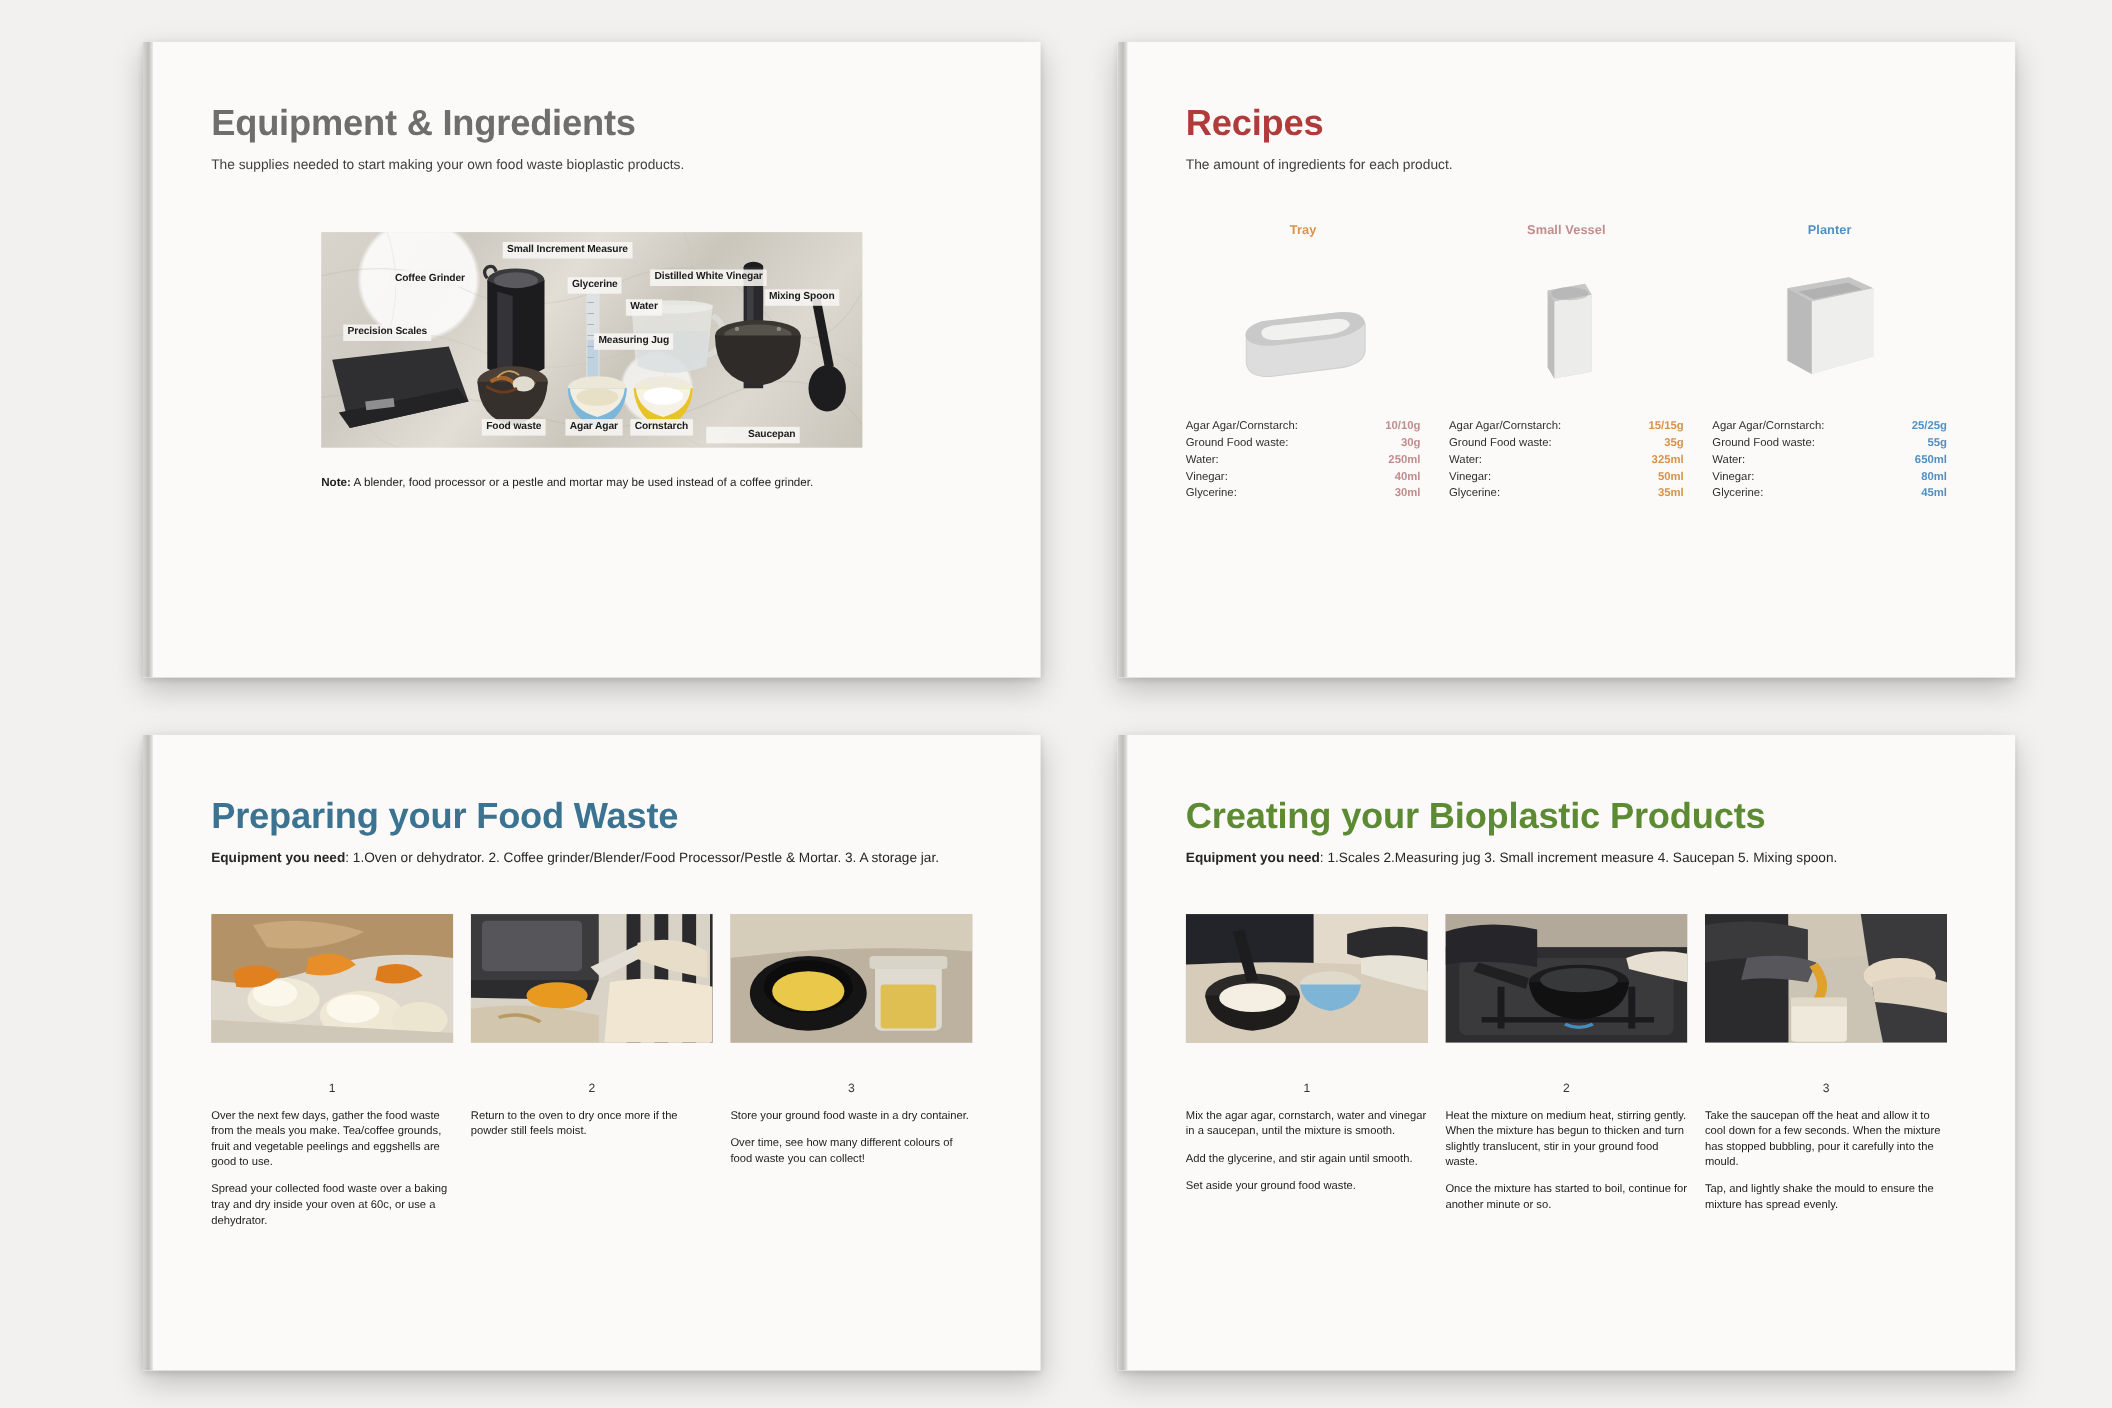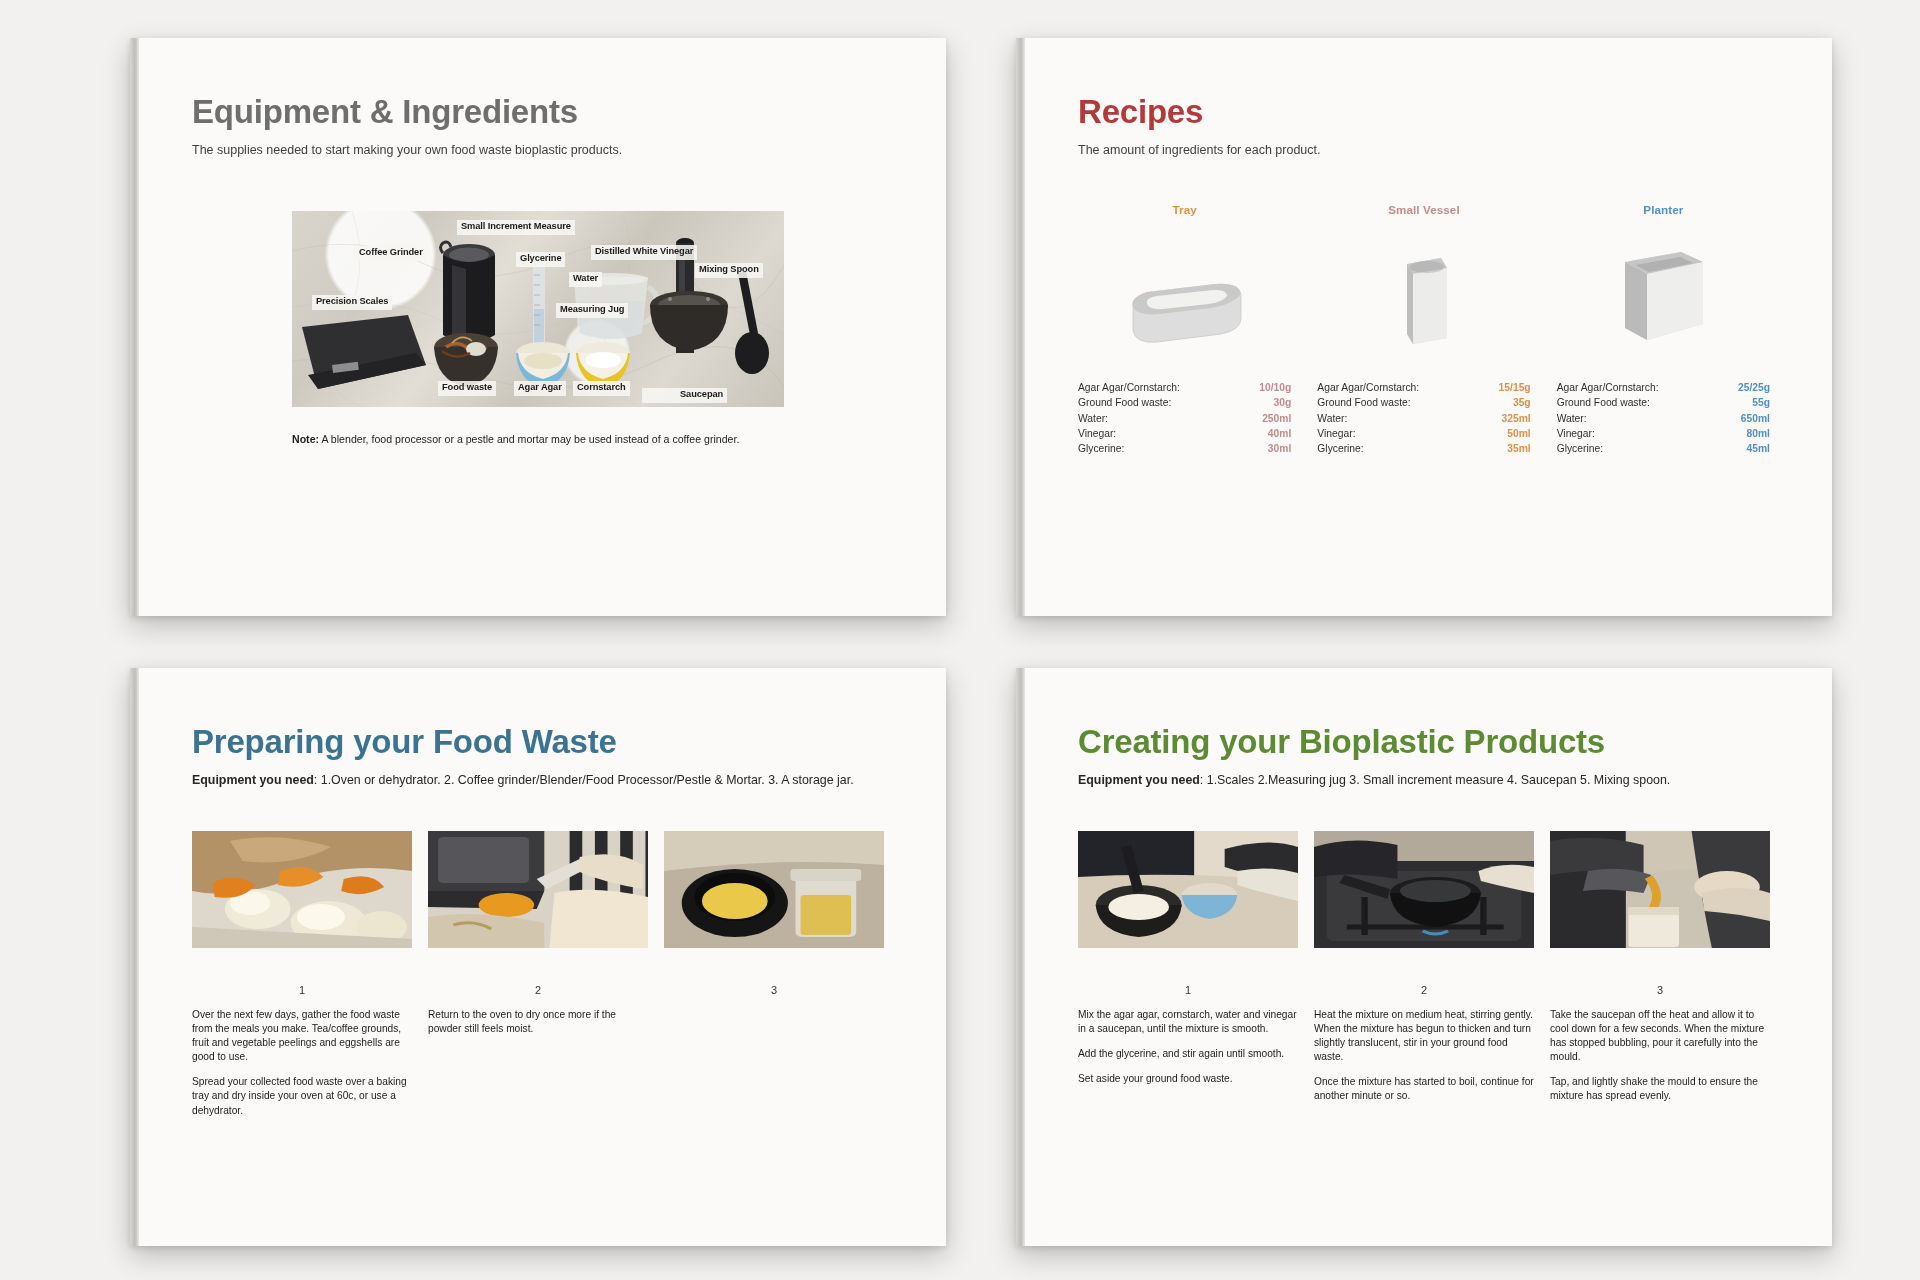--- a/index.html
+++ b/index.html
@@ -222,21 +222,21 @@
         <path d="M4 14 Q6 34 29 40 Q52 34 54 14" fill="#f5f1e6"></path>
         <ellipse cx="29" cy="21" rx="18" ry="8" fill="#ffffff"></ellipse>
       </svg>
 
       <span class="lbl" style="left:165px;top:9px;">Small Increment Measure</span>
       <span class="lbl" style="left:63px;top:35px;">Coffee Grinder</span>
       <span class="lbl" style="left:224px;top:41px;">Glycerine</span>
       <span class="lbl" style="left:299px;top:34px;">Distilled White Vinegar</span>
       <span class="lbl" style="left:277px;top:61px;">Water</span>
       <span class="lbl" style="left:20px;top:84px;">Precision Scales</span>
-      <span class="lbl" style="left:264px;top:92px;">Measuring Jug</span>
+      <span class="lbl" style="left:248px;top:92px;">Measuring Jug</span>
       <span class="lbl" style="left:403px;top:52px;">Mixing Spoon</span>
       <span class="lbl" style="left:146px;top:170px;">Food waste</span>
       <span class="lbl" style="left:222px;top:170px;">Agar Agar</span>
       <span class="lbl" style="left:281px;top:170px;">Cornstarch</span>
       <span class="lbl" style="left:350px;top:177px;padding-left:38px;">Saucepan</span>
     </div>
 
     <p class="note">
       <b>Note:</b>
       <span>A blender, food processor or a pestle and mortar may be used instead of a coffee grinder.</span>
@@ -421,20 +421,24 @@
             <path d="M0 40 Q90 26 174 34 L174 117 L0 117 Z" fill="#bdb2a0"></path>
             <ellipse cx="56" cy="72" rx="42" ry="34" fill="#151516"></ellipse>
             <ellipse cx="56" cy="66" rx="32" ry="24" fill="#0c0c0d"></ellipse>
             <ellipse cx="56" cy="70" rx="26" ry="18" fill="#e9c84a"></ellipse>
             <rect x="104" y="44" width="48" height="62" rx="5" fill="#e6e2d8" opacity=".85"></rect>
             <rect x="108" y="64" width="40" height="40" rx="3" fill="#e0bf52"></rect>
             <rect x="100" y="38" width="56" height="12" rx="3" fill="#d8d4c8"></rect>
           </svg>
         </div>
         <div class="step-num">3</div>
+        <div class="step-body">
+          <p>Store your ground food waste in a dry container.</p>
+          <p>Over time, see how many different colours of food waste you can collect!</p>
+        </div>
       </div>
     </div>
   </section>
 
   <section class="slide">
     <h1 class="title t-green">Creating your Bioplastic Products</h1>
     <p class="equip-line">
       <b>Equipment you need</b><span>: 1.Scales 2.Measuring jug 3. Small increment measure 4. Saucepan 5. Mixing spoon.</span>
     </p>
 

